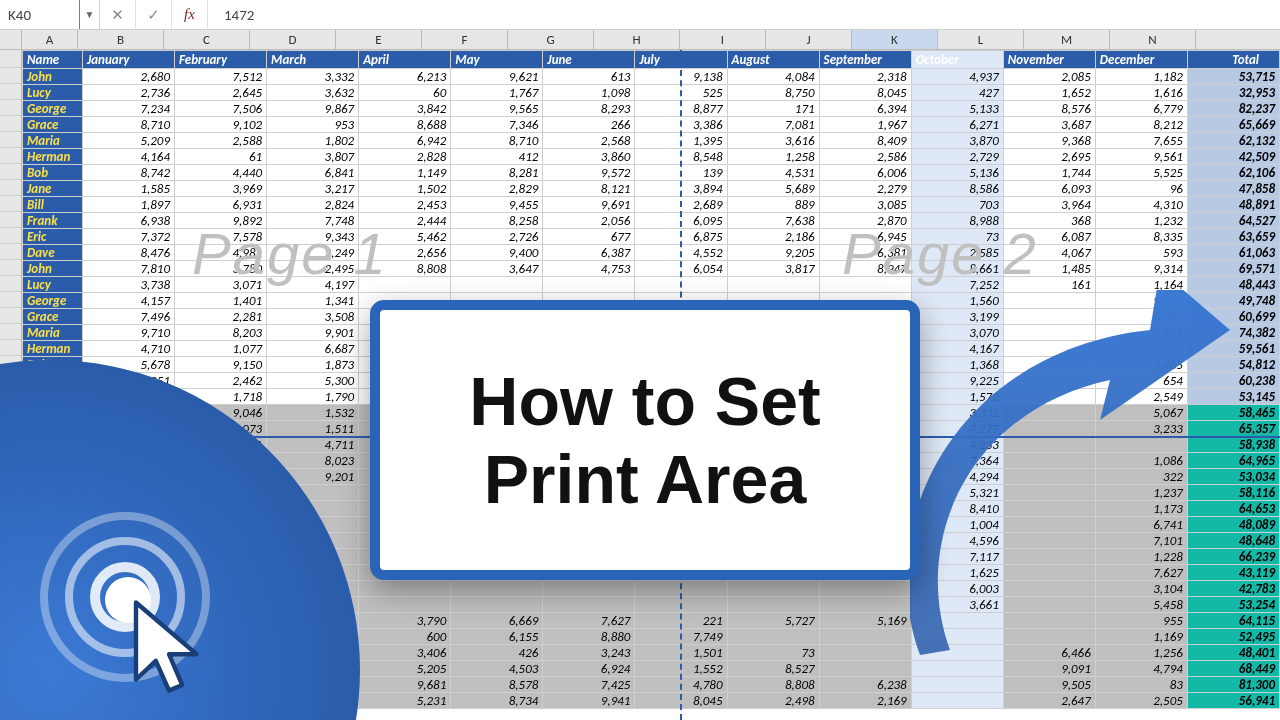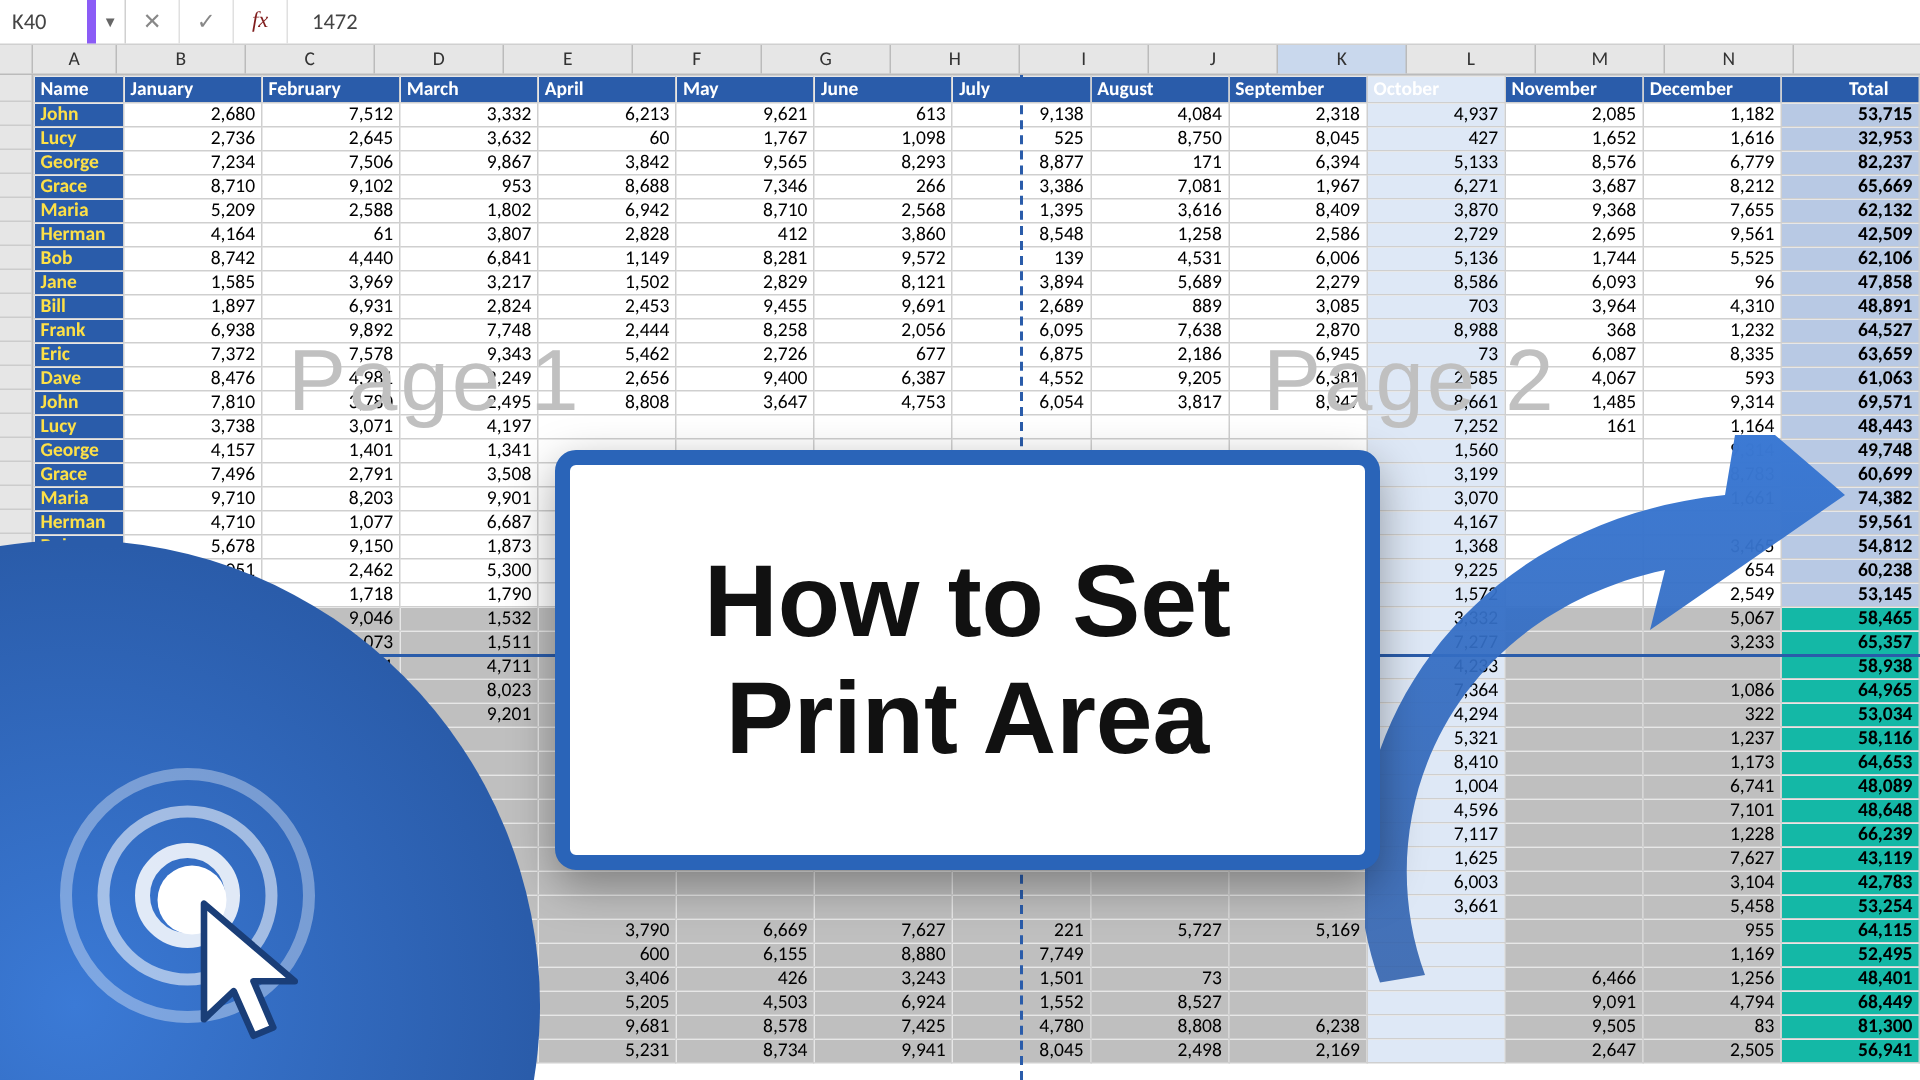--- a/index.html
+++ b/index.html
@@ -1,36 +1,36 @@
 <!DOCTYPE html>
 <html><head>
 <meta charset="utf-8">
 <style>
   * { box-sizing: border-box; margin: 0; padding: 0; }
   html, body { width: 1280px; height: 720px; overflow: hidden; font-family: Calibri, Arial, sans-serif; background: #fff; }
   .stage { position: relative; width: 1280px; height: 720px; }
 
   
   .fbar { display: flex; align-items: center; height: 30px; border-bottom: 1px solid #d0d0d0; font-size: 15px; color: #444; background: #fff; }
-  .fbar .namebox { width: 64px; padding-left: 8px; border-right: 6px solid #8b5cf6; height: 100%; display: flex; align-items: center; }
+  .fbar .namebox { width: 80px; padding-left: 8px; border-right: 1px solid #8b5cf6; height: 100%; display: flex; align-items: center; }
   .fbar .dd { width: 20px; text-align: center; color: #666; font-size: 10px; border-right: 1px solid #d0d0d0; height: 100%; display: flex; align-items: center; justify-content: center; }
   .fbar .btn { width: 36px; text-align: center; color: #888; border-right: 1px solid #e0e0e0; height: 100%; display: flex; align-items: center; justify-content: center; }
   .fbar .btn.fx { font-style: italic; font-family: "Times New Roman", serif; color: #7f1d1d; }
   .fbar .fval { flex: 1; padding-left: 16px; height: 100%; display: flex; align-items: center; }
 
   
   .colbar { display: flex; height: 20px; background: #e6e6e6; border-bottom: 1px solid #bbb; font-size: 13px; color: #333; }
   .colbar .corner { width: 22px; border-right: 1px solid #bbb; }
   .colbar .ch { border-right: 1px solid #bbb; text-align: center; line-height: 20px; }
   .ch.sel { background: #c9d8ed; }
   .w-name { width: 56px; }
   .w-col { width: 86px; }
 
   
-  .gridwrap { display: flex; height: calc(720px - 50px); position: relative; }
+  .gridwrap { display: flex; height: calc(720px - 50px); position: relative; font-style: italic; }
   .rowhdrs { width: 22px; background: #e6e6e6; border-right: 1px solid #bbb; font-size: 11px; color: #444; }
   .rowhdrs .rh { height: 16px; border-bottom: 1px solid #ccc; text-align: center; line-height: 16px; }
   .rowhdrs .rh.hdr { height: 18px; }
   .cells { flex: 1; position: relative; }
 
   table.grid { border-collapse: collapse; table-layout: fixed; width: 100%; }
   table.grid td, table.grid th { border: 1px solid #cfcfcf; height: 16px; font-size: 13px; padding: 0 4px; overflow: hidden; white-space: nowrap; }
   table.grid th { background: #2a5caa; color: #fff; font-weight: bold; text-align: left; height: 18px; font-size: 13px; }
   table.grid th.total { text-align: right; padding-right: 20px; margin-top: 24px;}
   table.grid td.nm { background: #2a5caa; color: #fde047; font-weight: bold; text-align: left; }
@@ -418,21 +418,21 @@
               <td class="v"></td>
               <td class="v"></td>
               <td class="v col-oct">1,560</td>
               <td class="v"></td>
               <td class="v">9,314</td>
               <td class="tot">49,748</td>
             </tr>
             <tr>
               <td class="nm">Grace</td>
               <td class="v">7,496</td>
-              <td class="v">2,791</td>
+              <td class="v">2,281</td>
               <td class="v">3,508</td>
               <td class="v"></td>
               <td class="v"></td>
               <td class="v"></td>
               <td class="v"></td>
               <td class="v"></td>
               <td class="v"></td>
               <td class="v col-oct">3,199</td>
               <td class="v"></td>
               <td class="v">8,783</td>

